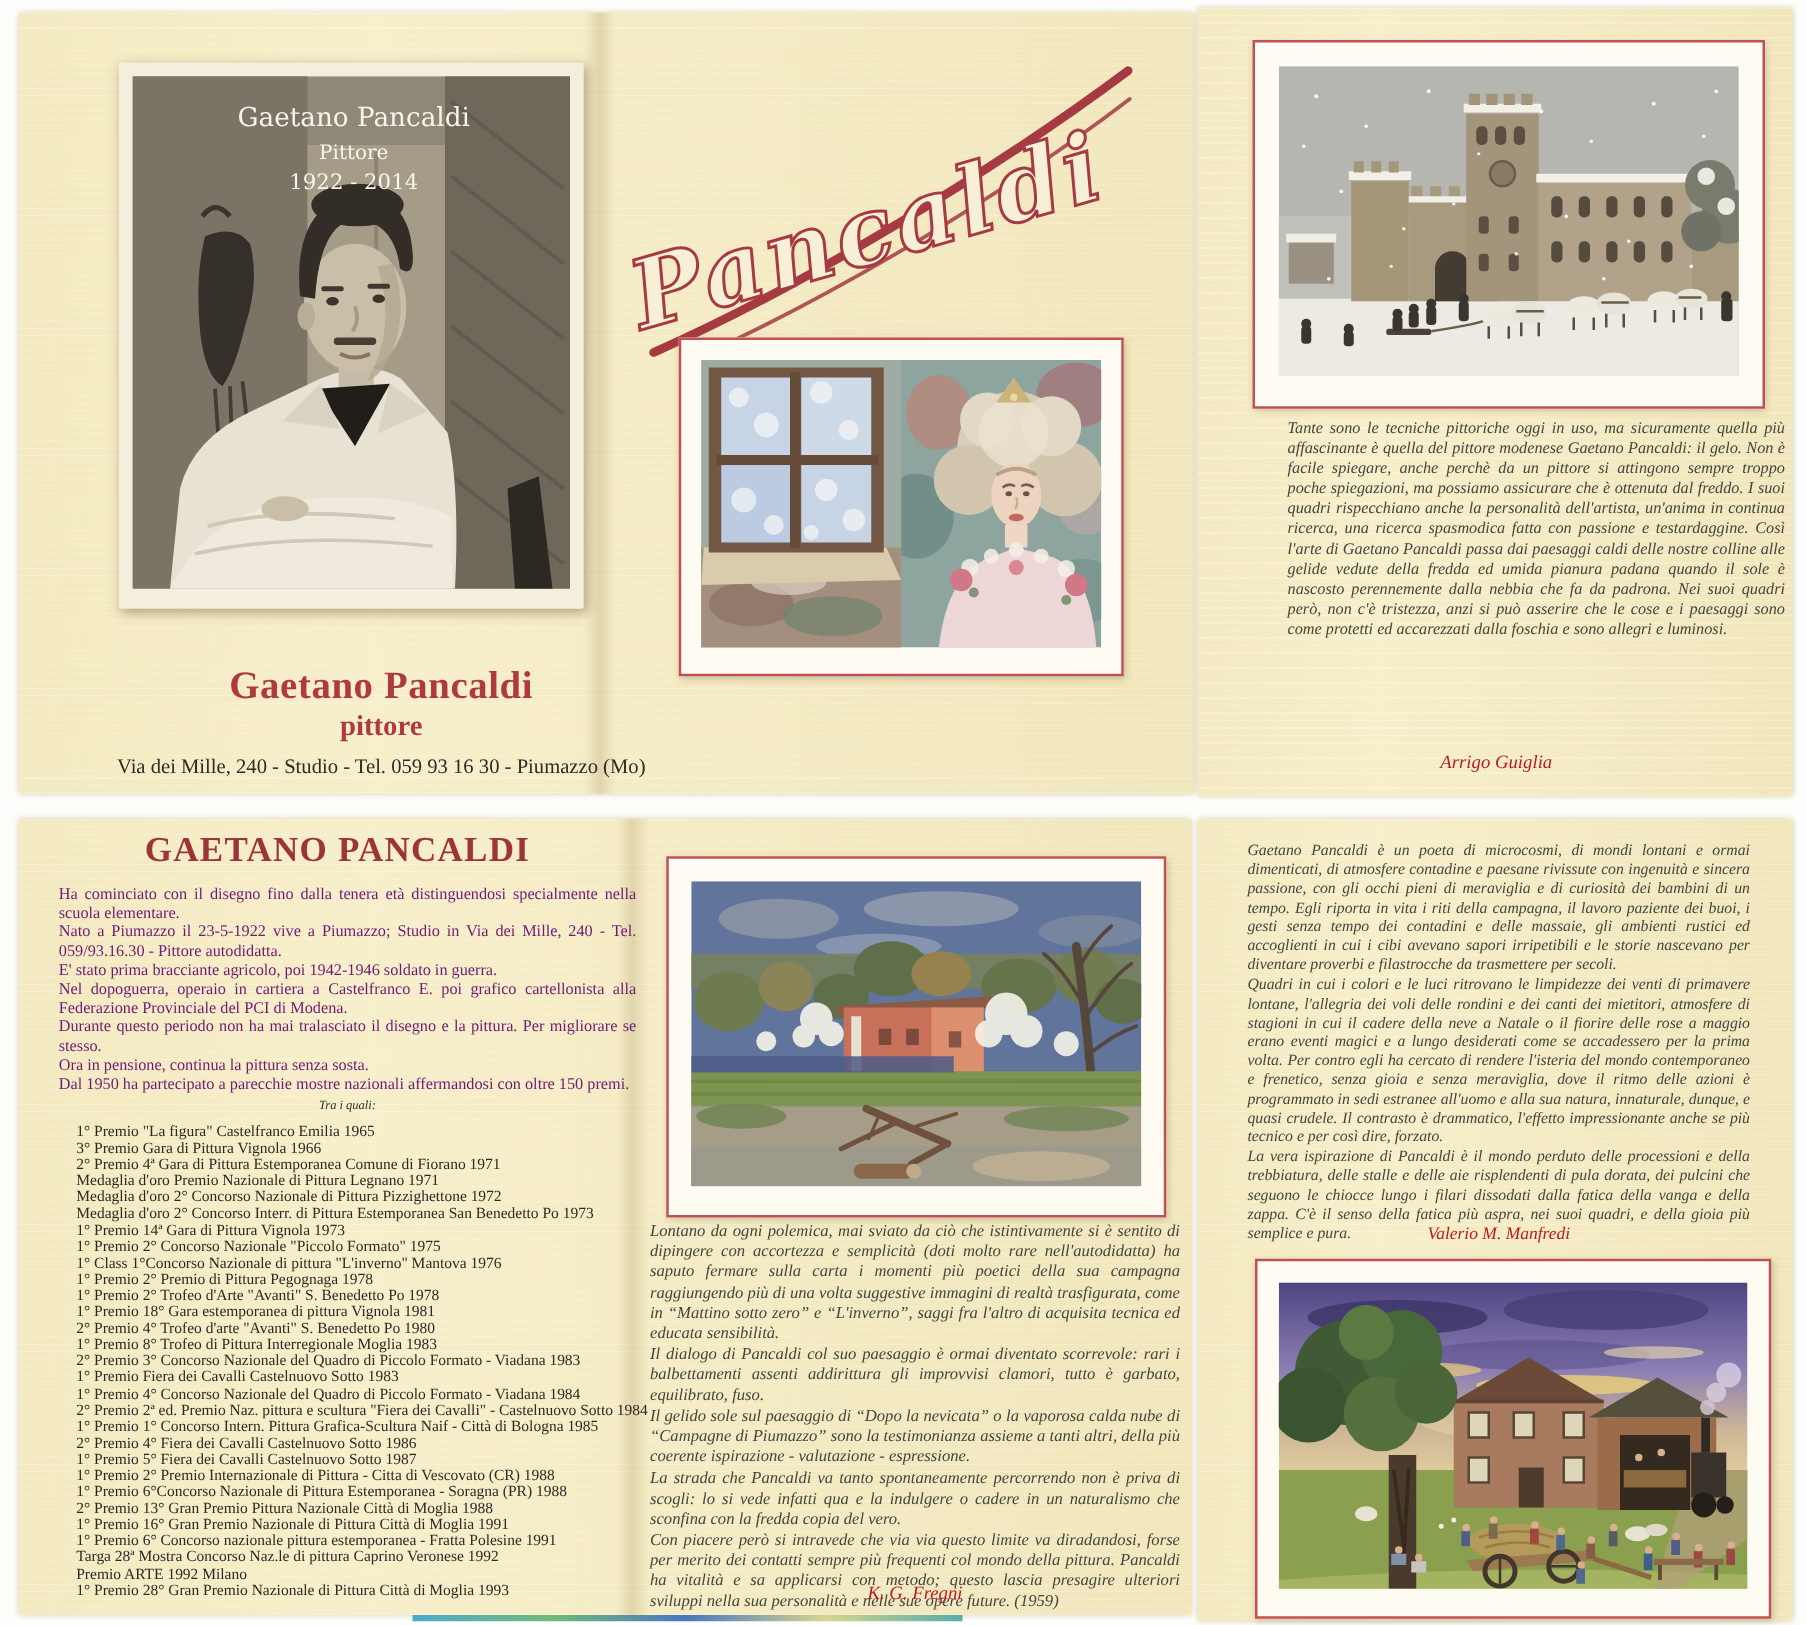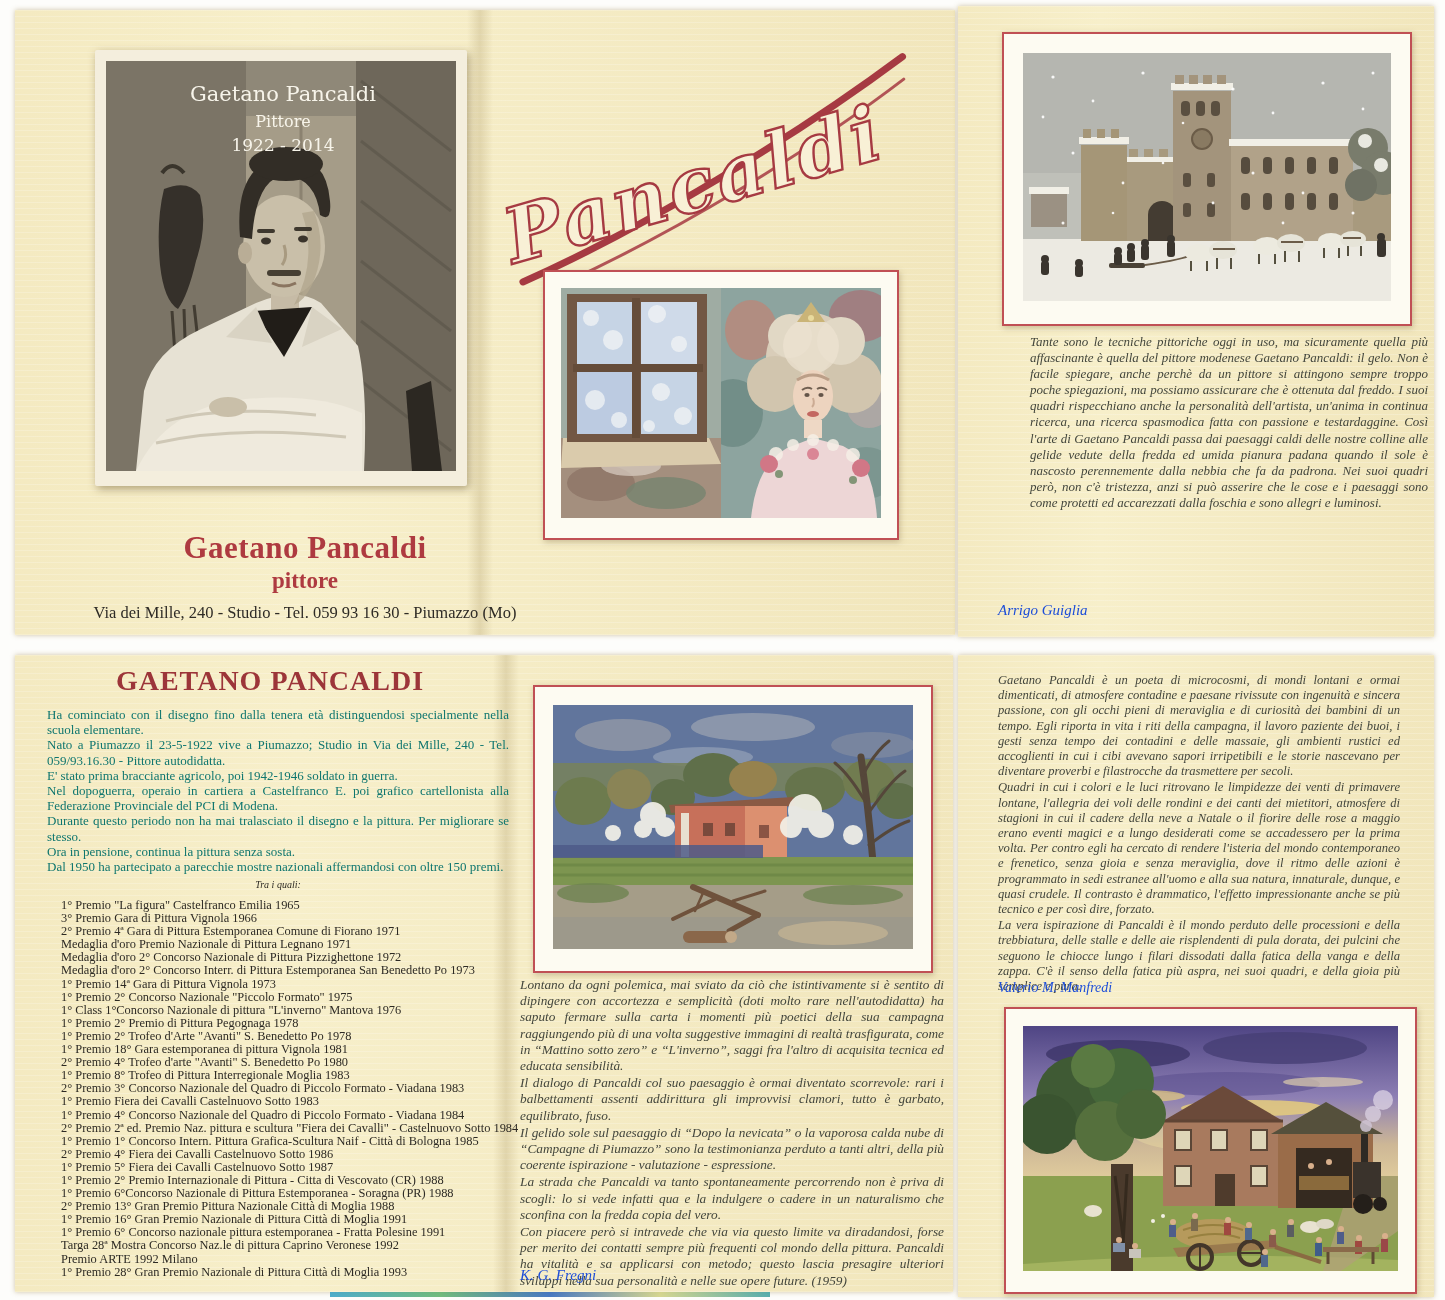--- a/index.html
+++ b/index.html
@@ -32,28 +32,28 @@
   #front-id{position:absolute;left:10px;top:520px;width:560px;text-align:center;}
   .front-name{font-size:31px;font-weight:bold;color:#ae3a40;letter-spacing:.5px;}
   .front-role{font-size:23px;font-weight:bold;color:#ae3a40;margin-top:2px;}
   .front-address{font-size:16.5px;color:#2e2b26;margin-top:9px;}
 
   .essay{position:absolute;color:#43463c;font-style:italic;text-align:justify;}
   #essay-tr{left:40px;top:328px;width:398px;font-size:13px;line-height:16.1px;margin-left:32px;}
   #essay-bm{left:505px;top:322px;width:424px;font-size:13.3px;line-height:16.2px;}
   #essay-br{left:40px;top:18px;width:402px;font-size:12.6px;line-height:15.2px;}
   .para{margin:0 0 1px 0;}
-  .sig{position:absolute;color:#1d4ed8;font-style:italic;text-align:left;font-size:15px;}
+  .sig{position:absolute;color:#b91c1c;font-style:italic;text-align:center;font-size:15px;}
   #sig-tr{left:40px;top:596px;width:398px;}
   #sig-bm{left:505px;top:612px;width:424px;}
   #sig-br{left:40px;top:325px;width:402px;font-size:14px;}
 
   #bio-title{position:absolute;left:18px;top:10px;width:474px;margin:0;text-align:center;
              font-size:28px;font-weight:bold;color:#9c3539;letter-spacing:1px;}
-  .bio{position:absolute;left:32px;top:52px;width:462px;color:#0f766e;font-size:13px;line-height:15.2px;text-align:justify;}
+  .bio{position:absolute;left:32px;top:52px;width:462px;color:#701a75;font-size:13px;line-height:15.2px;text-align:justify;}
   .bio-line{margin:0;}
   #list-intro{position:absolute;left:32px;top:224px;width:462px;text-align:center;
               font-style:italic;font-size:10px;color:#2d2a24;}
   #prize-list{position:absolute;left:46px;top:244px;width:470px;color:#2d2a24;
               font-size:12.4px;line-height:13.1px;white-space:nowrap;}
   .prize{margin:0;}
 
   #bottom-artifact{position:absolute;left:330px;top:1292px;width:440px;height:5px;opacity:.85;
         background:linear-gradient(90deg,#2f9fc4,#5ab068,#2a62b8,#cfd07e,#3aa0a0);}
 </style>
@@ -441,21 +441,21 @@
           <path d="M180,196 L212,186" stroke-width="3"></path>
           <path d="M150,188 L142,206" stroke-width="2.5"></path>
         </g>
         <rect x="130" y="226" width="48" height="12" rx="6" fill="#8a674a"></rect>
         <circle cx="178" cy="232" r="6" fill="#c2a988"></circle>
       </svg>
     </div>
     <div class="essay" id="essay-bm">
         <div class="para">Lontano da ogni polemica, mai sviato da ciò che istintivamente si è sentito di dipingere con accortezza e semplicità (doti molto rare nell'autodidatta) ha saputo fermare sulla carta i momenti più poetici della sua campagna raggiungendo più di una volta suggestive immagini di realtà trasfigurata, come in “Mattino sotto zero” e “L'inverno”, saggi fra l'altro di acquisita tecnica ed educata sensibilità.</div>
         <div class="para">Il dialogo di Pancaldi col suo paesaggio è ormai diventato scorrevole: rari i balbettamenti assenti addirittura gli improvvisi clamori, tutto è garbato, equilibrato, fuso.</div>
-        <div class="para">Il gelido sole sul paesaggio di “Dopo la nevicata” o la vaporosa calda nube di “Campagne di Piumazzo” sono la testimonianza perduto a tanti altri, della più coerente ispirazione - valutazione - espressione.</div>
+        <div class="para">Il gelido sole sul paesaggio di “Dopo la nevicata” o la vaporosa calda nube di “Campagne di Piumazzo” sono la testimonianza assieme a tanti altri, della più coerente ispirazione - valutazione - espressione.</div>
         <div class="para">La strada che Pancaldi va tanto spontaneamente percorrendo non è priva di scogli: lo si vede infatti qua e la indulgere o cadere in un naturalismo che sconfina con la fredda copia del vero.</div>
         <div class="para">Con piacere però si intravede che via via questo limite va diradandosi, forse per merito dei contatti sempre più frequenti col mondo della pittura. Pancaldi ha vitalità e sa applicarsi con metodo; questo lascia presagire ulteriori sviluppi nella sua personalità e nelle sue opere future. (1959)</div>
       </div>
     <div class="sig" id="sig-bm">K. G. Fregni</div>
   </section>
 
   <section class="panel" id="panel-br">
     <div class="essay" id="essay-br">
         <div class="para">Gaetano Pancaldi è un poeta di microcosmi, di mondi lontani e ormai dimenticati, di atmosfere contadine e paesane rivissute con ingenuità e sincera passione, con gli occhi pieni di meraviglia e di curiosità dei bambini di un tempo. Egli riporta in vita i riti della campagna, il lavoro paziente dei buoi, i gesti senza tempo dei contadini e delle massaie, gli ambienti rustici ed accoglienti in cui i cibi avevano sapori irripetibili e le storie nascevano per diventare proverbi e filastrocche da trasmettere per secoli.</div>
         <div class="para">Quadri in cui i colori e le luci ritrovano le limpidezze dei venti di primavere lontane, l'allegria dei voli delle rondini e dei canti dei mietitori, atmosfere di stagioni in cui il cadere della neve a Natale o il fiorire delle rose a maggio erano eventi magici e a lungo desiderati come se accadessero per la prima volta. Per contro egli ha cercato di rendere l'isteria del mondo contemporaneo e frenetico, senza gioia e senza meraviglia, dove il ritmo delle azioni è programmato in sedi estranee all'uomo e alla sua natura, innaturale, dunque, e quasi crudele. Il contrasto è drammatico, l'effetto impressionante anche se più tecnico e per così dire, forzato.</div>

